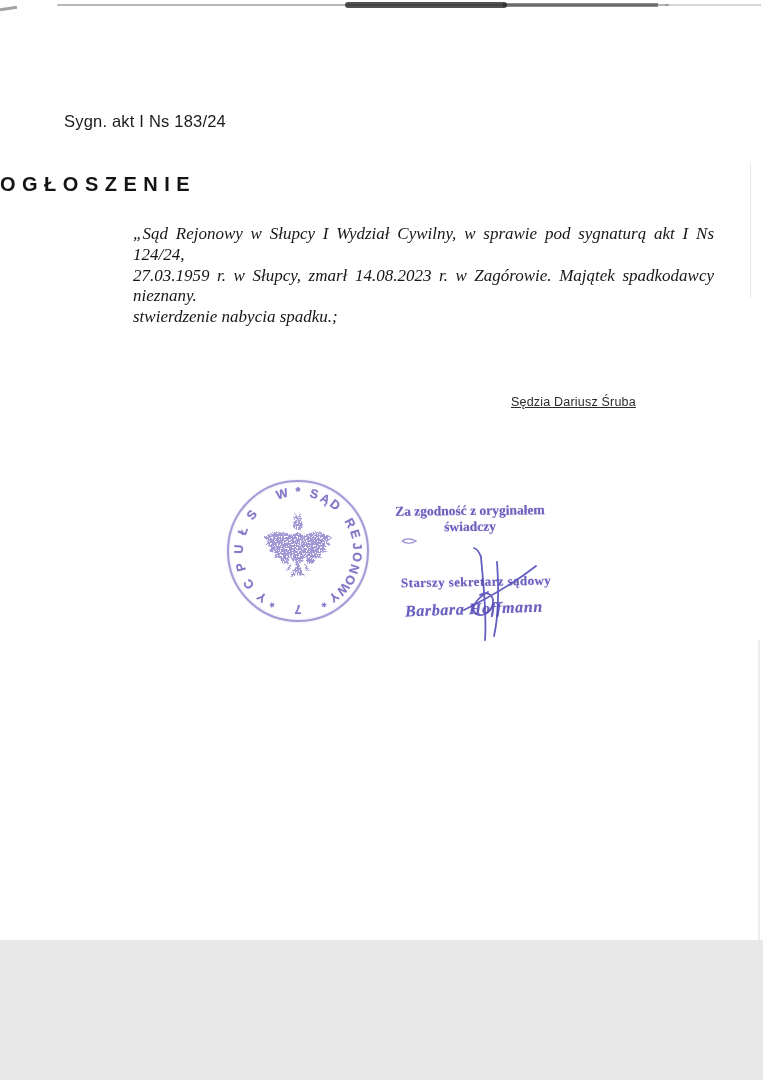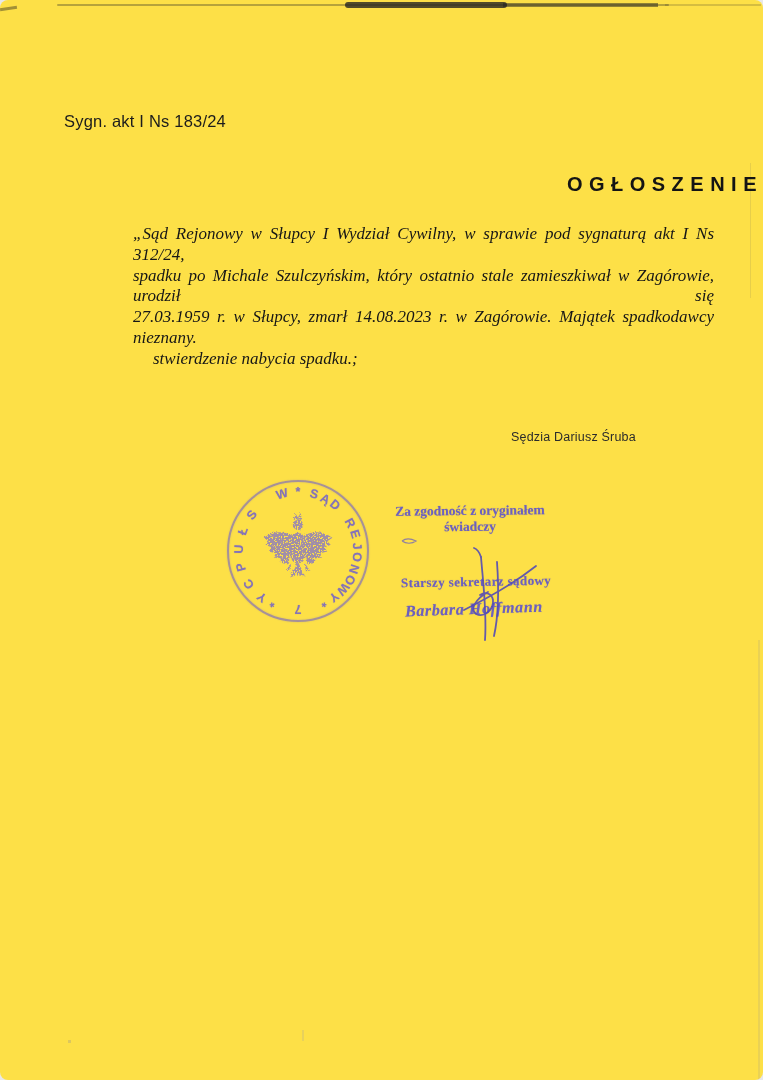--- a/index.html
+++ b/index.html
@@ -1,47 +1,47 @@
 <!DOCTYPE html>
 <html><head>
 <meta charset="utf-8">
 <style>
   html,body{margin:0;padding:0;background:#e8e8e8;}
   .page{
-    position:relative;width:763px;height:1080px;background:#fde047;
-    overflow:hidden;font-family:"Liberation Sans",sans-serif;border-radius:8px;
+    position:relative;width:763px;height:940px;background:#ffffff;
+    overflow:hidden;font-family:"Liberation Sans",sans-serif;
   }
   
   .art{position:absolute;background:#222;pointer-events:none;}
   .art-line1{left:57px;top:4px;width:612px;height:2px;opacity:.32;border-radius:2px;}
   .art-line2{left:665px;top:4px;width:96px;height:1.5px;opacity:.18;}
   .art-blob1{left:345px;top:2px;width:162px;height:6px;opacity:.78;border-radius:3px;filter:blur(.6px);}
   .art-blob2{left:503px;top:3px;width:155px;height:4px;opacity:.5;filter:blur(.5px);}
   .art-corner{left:0;top:7px;width:17px;height:3px;opacity:.42;transform:rotate(-8deg);}
   .art-vline1{left:750px;top:163px;width:1px;height:135px;opacity:.13;background:#556;}
   .art-vline2{left:758px;top:640px;width:2px;height:440px;opacity:.16;background:#889;}
   .art-speck1{left:302px;top:1030px;width:2px;height:11px;opacity:.22;background:#99a;}
   .art-speck2{left:68px;top:1040px;width:3px;height:3px;opacity:.28;background:#889;}
   
   .case-number{
     position:absolute;left:64px;top:112px;font-size:16.5px;color:#1c1c1c;letter-spacing:.2px;
   }
   .title{
-    position:absolute;left:0;top:173px;width:100%;text-align:right;
+    position:absolute;left:0;top:173px;width:100%;text-align:left;
     font-size:20px;font-weight:700;letter-spacing:6.5px;color:#141414;
   }
   .body-par{
     position:absolute;left:133px;top:224px;width:581px;
     font-family:"Liberation Serif","DejaVu Serif",serif;font-style:italic;
     font-size:17px;line-height:20.8px;color:#161616;
   }
   .body-line{text-align:justify;text-align-last:justify;white-space:normal;}
-  .body-line.last{text-align-last:left;margin-left:20px;}
+  .body-line.last{text-align-last:left;}
   .judge{
-    position:absolute;left:511px;top:430px;font-size:12.5px;color:#2b2b2b;letter-spacing:.2px;
+    position:absolute;left:511px;top:395px;font-size:12.5px;color:#2b2b2b;letter-spacing:.2px;text-decoration:underline;
   }
   
   .round-stamp{
     position:absolute;left:226px;top:479px;width:144px;height:144px;
     filter:blur(.3px);opacity:.92;
   }
   .stamp-ring{
     position:absolute;left:1px;top:1px;width:138px;height:138px;border-radius:50%;
     border:2.5px solid rgba(122,106,194,.72);
     box-shadow:0 0 2px rgba(122,106,194,.35), inset 0 0 2px rgba(122,106,194,.3);
@@ -85,22 +85,21 @@
   <div class="art art-vline1"></div>
   <div class="art art-vline2"></div>
   <div class="art art-speck1"></div>
   <div class="art art-speck2"></div>
 
   <div class="case-number">Sygn. akt I Ns 183/24</div>
 
   <div class="title">OGŁOSZENIE</div>
 
   <div class="body-par">
-      <div class="body-line">„Sąd Rejonowy w Słupcy I Wydział Cywilny, w sprawie pod sygnaturą akt I Ns 312/24,</div>
-      <div class="body-line">spadku po Michale Szulczyńskim, który ostatnio stale zamieszkiwał w Zagórowie, urodził się</div>
+      <div class="body-line">„Sąd Rejonowy w Słupcy I Wydział Cywilny, w sprawie pod sygnaturą akt I Ns 124/24,</div>
       <div class="body-line">27.03.1959 r. w Słupcy, zmarł 14.08.2023 r. w Zagórowie. Majątek spadkodawcy nieznany.</div>
       <div class="body-line last">stwierdzenie nabycia spadku.;</div>
     </div>
 
   <div class="judge">Sędzia Dariusz Śruba</div>
 
   <div class="round-stamp">
     <div class="stamp-ring"></div>
     <div class="arc-holder">
         <span class="arc-ch" style="left: 88.2626px; top: 15.2856px; transform: translate(-50%, -50%) rotate(16deg);">S</span>

